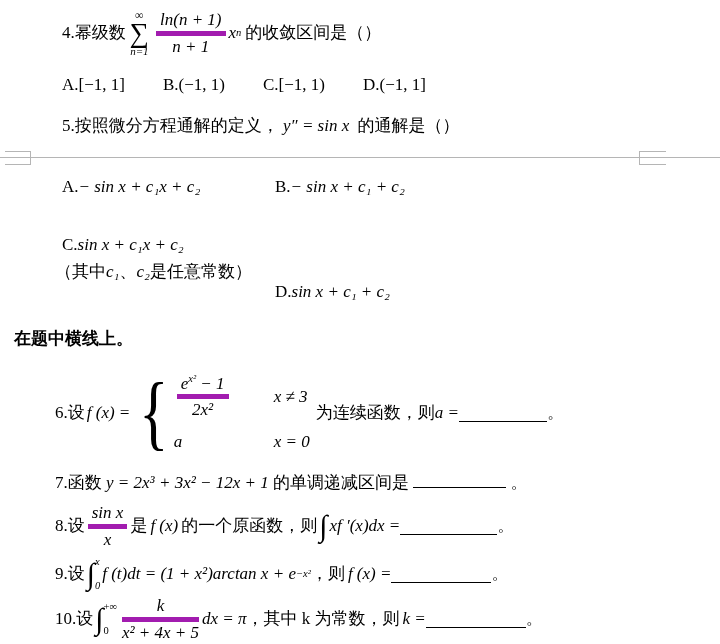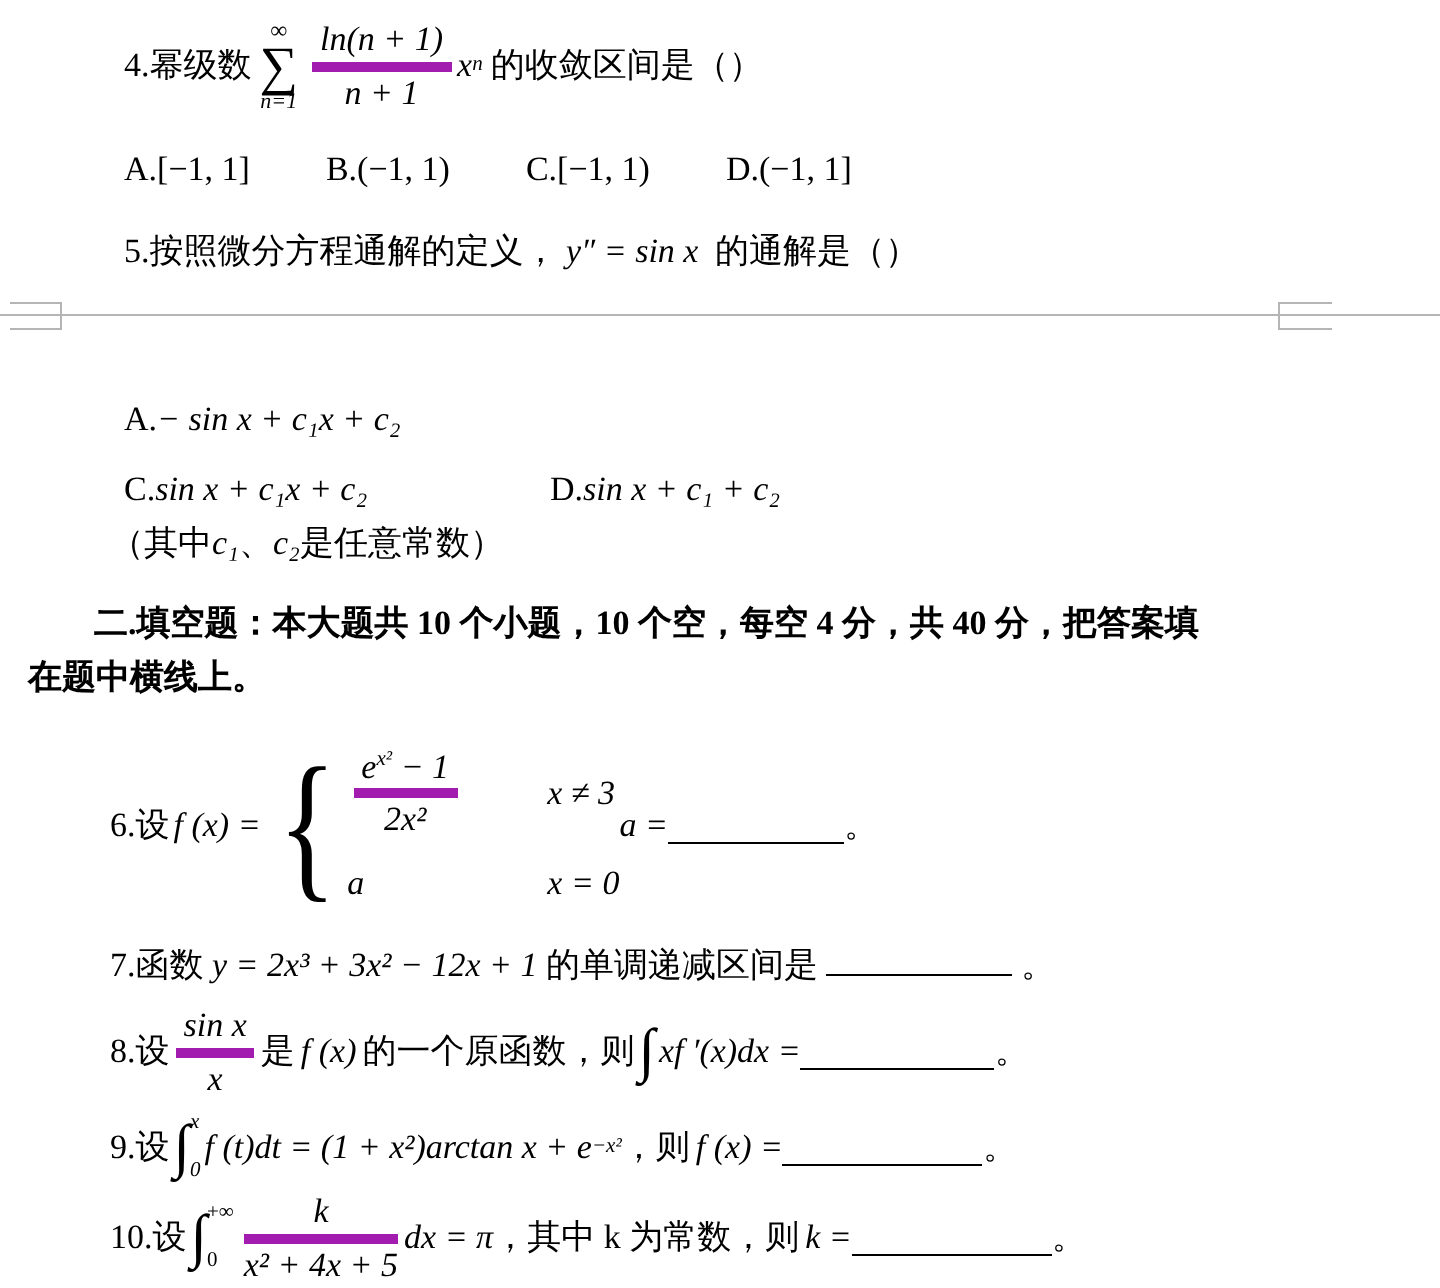--- a/index.html
+++ b/index.html
@@ -74,34 +74,34 @@
   <div class="row" style="top:115px; left:62px;">
     <span class="cn">5.按照微分方程通解的定义，</span>
     <span class="m">y″ = sin x</span>
     <span class="cn" style="margin-left:4px;">的通解是（）</span>
   </div>
 
   <div class="pagebreak-line"></div>
   <div class="marker-left"></div>
   <div class="marker-right"></div>
 
-  <div class="row" style="top:176px; left:0; width:706px; height:24px;margin-top:23px;">
+  <div class="row" style="top:176px; left:0; width:706px; height:24px;">
     <span class="abs" style="left:62px;"><span class="cn">A.</span><span class="m">− sin x + c₁x + c₂</span></span>
+    <span class="abs" style="left:275px;"><span class="cn">B.</span><span class="m">− sin x + c₁ + c₂</span></span>
   </div>
 
   <div class="row" style="top:234px; left:0; width:720px; height:24px;">
     <span class="abs" style="left:62px;"><span class="cn">C.</span><span class="m">sin x + c₁x + c₂</span></span>
-    <span class="abs" style="left:275px;"><span class="cn">D.</span><span class="m">sin x + c₁ + c₂</span></span>
+    <span class="abs" style="left:275px;margin-top:47px;"><span class="cn">D.</span><span class="m">sin x + c₁ + c₂</span></span>
   </div>
 
   <div class="row" style="top:261px; left:55px;text-align:right;">
     <span class="cn">（其中</span><span class="m">c₁</span><span class="cn">、</span><span class="m">c₂</span><span class="cn">是任意常数）</span>
   </div>
 
-  <div class="row bold" style="top:301px; left:47px;">二.填空题：本大题共 10 个小题，10 个空，每空 4 分，共 40 分，把答案填</div>
   <div class="row bold" style="top:328px; left:14px;">在题中横线上。</div>
 
   <div class="row flexrow" style="top:368px; left:55px; height:90px;">
     <span class="cn">6.设</span>
     <span class="m" style="margin:0 2px;">f (x) =</span>
     <span class="brace">{</span>
     <span class="cases">
       <span class="case-row">
         <span>
           <span class="frac">
@@ -109,20 +109,21 @@
             <span class="den m">2x²</span>
           </span>
         </span>
         <span class="m">x ≠ 3</span>
       </span>
       <span class="case-row">
         <span class="m">a</span>
         <span class="m">x = 0</span>
       </span>
     </span>
+    <span class="cn" style="margin-left:6px;">为连续函数，则</span>
     <span class="m">a = </span>
     <span class="blank" style="width:88px;"></span>
     <span class="cn">。</span>
   </div>
 
   <div class="row" style="top:469px; left:55px;">
     <span class="cn">7.函数</span>
     <span class="m">y = 2x³ + 3x² − 12x + 1</span>
     <span class="cn">的单调递减区间是</span>
     <span class="blank" style="width:93px;"></span>

